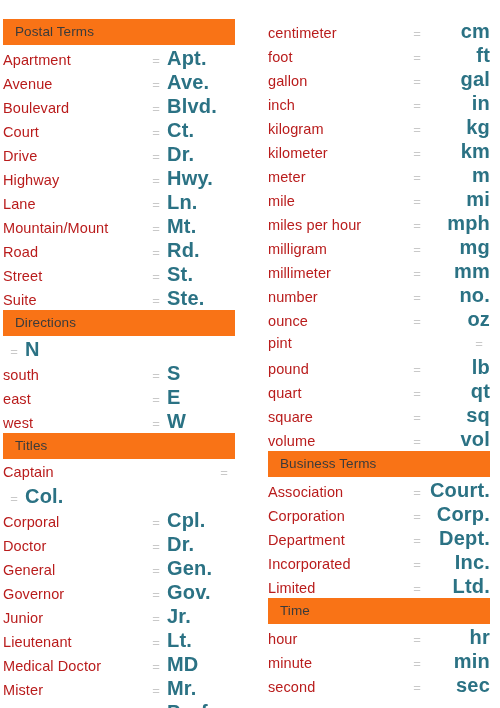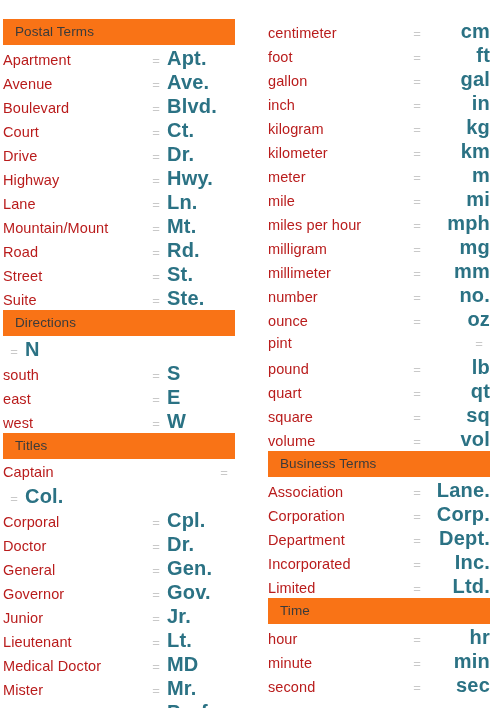--- a/index.html
+++ b/index.html
@@ -333,21 +333,21 @@
             <span class="abbr">vol</span>
           </div>
         </div>
       </div>
       <div class="section">
         <div class="section-header">Business Terms</div>
         <div class="rows">
           <div class="row">
             <span class="term">Association</span>
             <span class="eq">=</span>
-            <span class="abbr">Lane.</span>
+            <span class="abbr">Court.</span>
           </div>
           <div class="row">
             <span class="term">Corporation</span>
             <span class="eq">=</span>
             <span class="abbr">Corp.</span>
           </div>
           <div class="row">
             <span class="term">Department</span>
             <span class="eq">=</span>
             <span class="abbr">Dept.</span>

